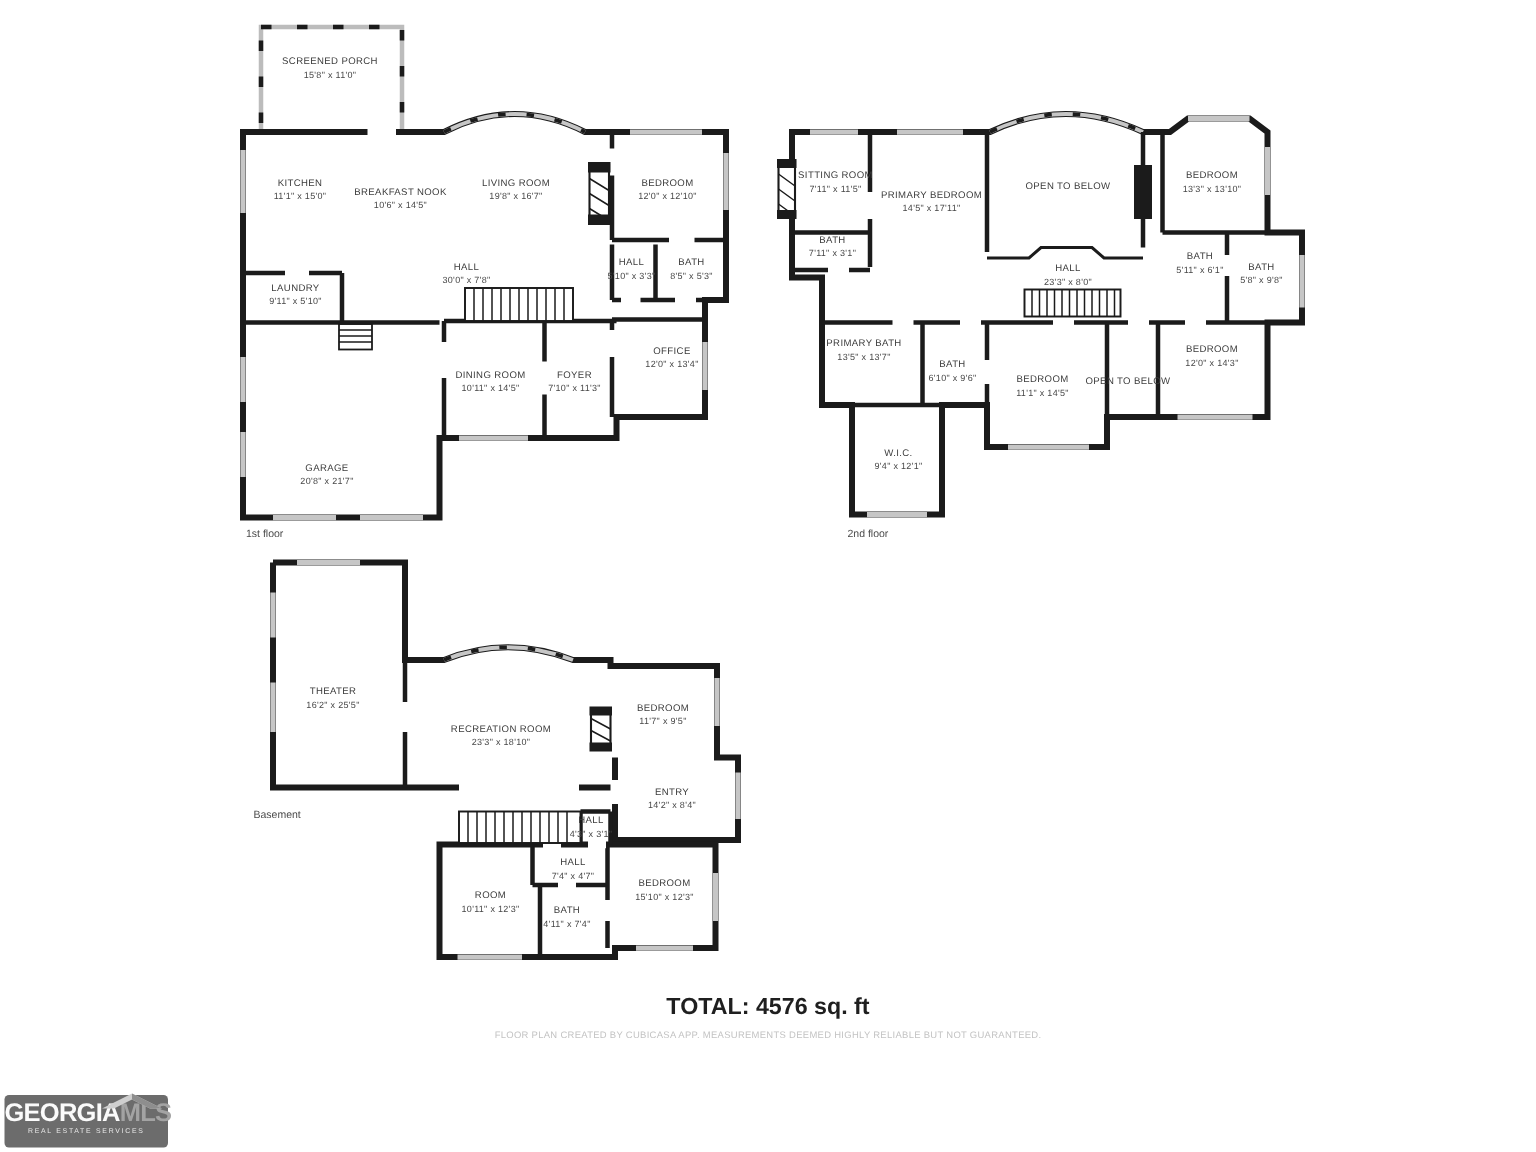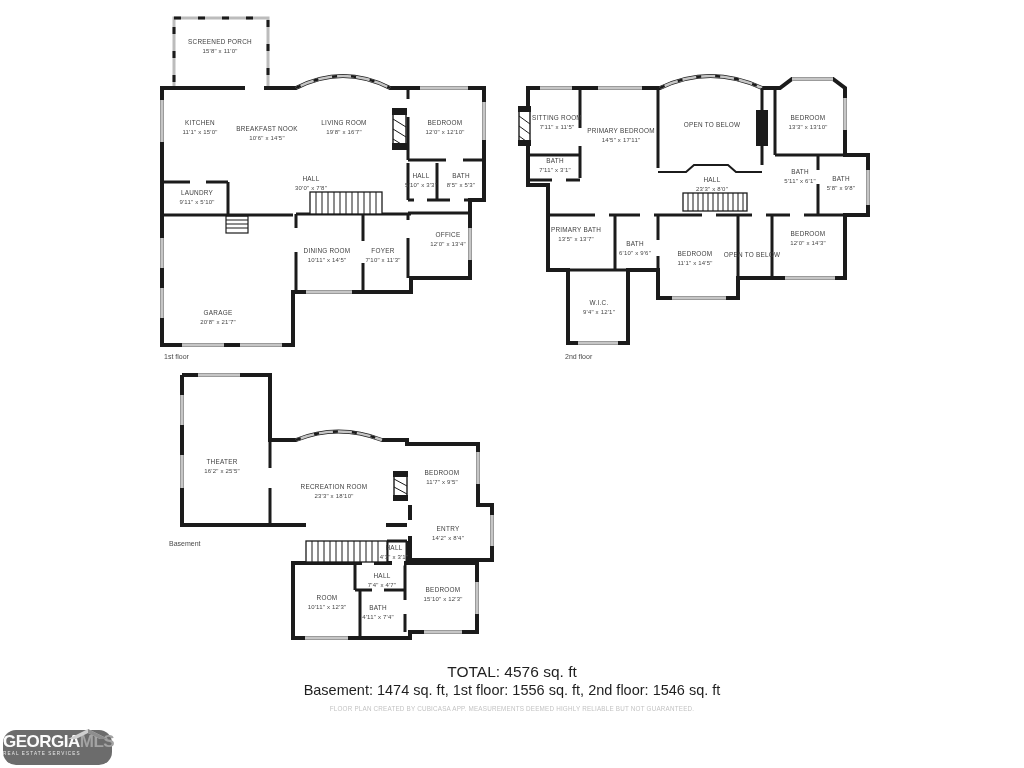--- a/index.html
+++ b/index.html
@@ -10,26 +10,26 @@
   #room-labels .room-label{position:absolute;transform:translate(-50%,-50%);text-align:center;
       white-space:nowrap;color:#3d3d3d;line-height:1.5;pointer-events:none;}
   #room-labels .rname{font-size:6.4px;letter-spacing:.25px;}
   #room-labels .rdims{font-size:6px;color:#474747;letter-spacing:.2px;}
   .caption{position:absolute;font-size:7px;color:#4a4a4a;}
   #cap0{left:164px;top:353px;}
   #cap1{left:565px;top:353px;}
   #cap2{left:169px;top:540px;}
   
   .summary{position:absolute;left:0;right:0;top:662px;text-align:center;color:#1f1f1f;}
-  .summary .total{font-size:15.5px;font-weight:400;line-height:19px;}
+  .summary .total{font-size:15.5px;font-weight:700;line-height:19px;}
   .summary .line{font-size:14.5px;line-height:18px;}
   .summary .disclaimer{font-size:6.3px;color:#c3c3c3;margin-top:6px;letter-spacing:.2px;}
   
   .logo{position:absolute;left:3px;top:730px;width:109px;height:35px;background:#6c6c6c;
-        border-radius:13px;}
+        border-radius:3px;text-align:center;}
   .logo-main{position:relative;margin-top:3px;font-weight:700;font-size:17px;line-height:17px;letter-spacing:-.5px;}
   .lg-georgia{color:#fbfbfb;}
   .lg-mls{color:#a3a3a3;}
   .lg-roof{position:absolute;right:3px;top:-5px;}
   .lg-tagline{font-size:4.6px;letter-spacing:1.15px;color:#e9e9e9;margin-top:1px;}
 </style>
 </head>
 <body>
 
 <div class="page">
@@ -272,21 +272,20 @@
         <div class="rdims">15'10" x 12'3"</div>
       </div>
     </div>
 
   <div class="caption" id="cap0">1st floor</div>
   <div class="caption" id="cap1">2nd floor</div>
   <div class="caption" id="cap2">Basement</div>
 
   <div class="summary">
     <div class="total">TOTAL: 4576 sq. ft</div>
-    <div class="line">Basement: 1474 sq. ft, 1st floor: 1556 sq. ft, 2nd floor: 1546 sq. ft</div>
     <div class="disclaimer">FLOOR PLAN CREATED BY CUBICASA APP. MEASUREMENTS DEEMED HIGHLY RELIABLE BUT NOT GUARANTEED.</div>
   </div>
 
   <div class="logo">
     <div class="logo-main">
       <span class="lg-georgia">GEORGIA</span><span class="lg-mls">MLS</span>
       <svg class="lg-roof" width="42" height="12" viewBox="0 0 42 12">
         <polygon points="1,11 21,1 41,11 33,11 21,5 9,11" fill="#cfcfcf"></polygon>
         <polygon points="21,1 41,11 33,11 21,5" fill="#8e8e8e"></polygon>
       </svg>

